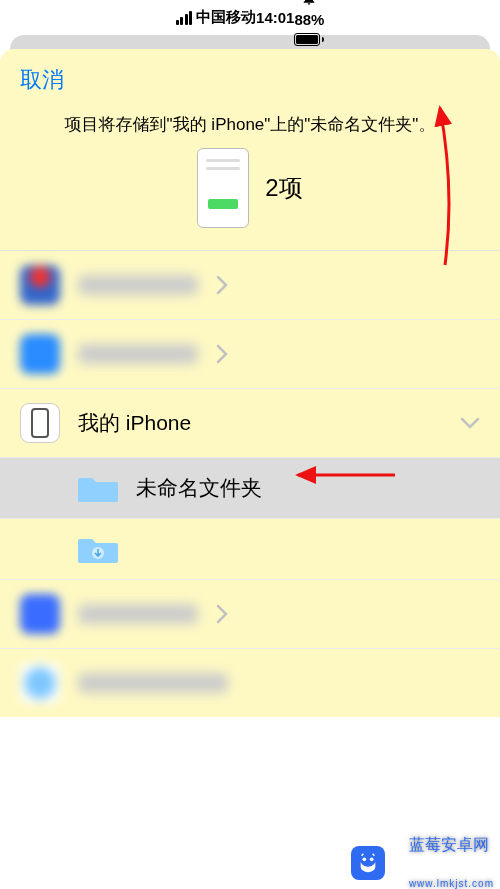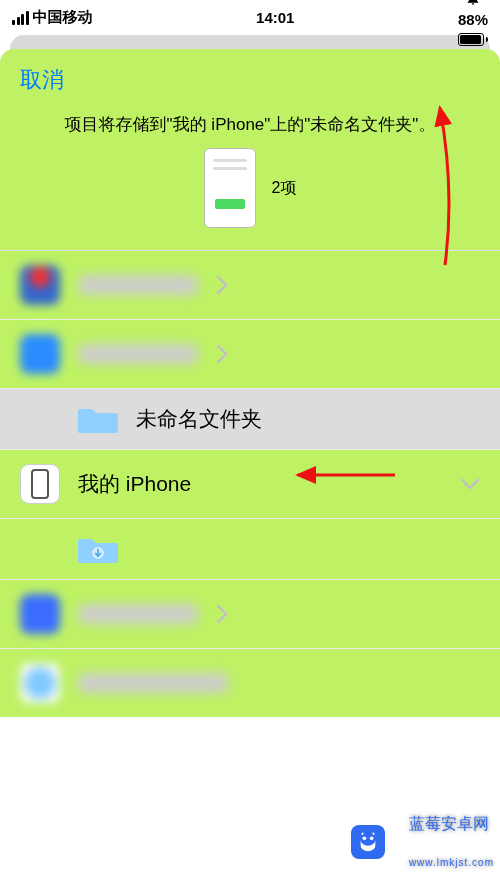--- a/index.html
+++ b/index.html
@@ -7,21 +7,21 @@
       font-family: -apple-system, "PingFang SC", "Helvetica Neue", sans-serif;
       background: #fff;
       width: 500px;
       height: 889px;
       overflow: hidden;
       position: relative;
     }
     .status-bar {
       height: 35px;
       display: flex;
-      justify-content: space-between;
+      justify-content: center;
       align-items: center;
       padding: 0 12px;
       font-size: 15px;
       font-weight: 600;
       background: #fff;
     }
     .status-left { display: flex; align-items: center; gap: 4px; }
     .status-right { display: flex; align-items: center; gap: 5px; flex-direction: column; }
     .signal-bars { display: flex; gap: 1.5px; align-items: flex-end; }
     .signal-bars span { width: 3px; background:#000; display:inline-block; border-radius:1px; }
@@ -33,21 +33,21 @@
     .battery-body{ width:26px; height:13px; border:1.5px solid #000; border-radius:3px; position:relative; }
     .battery-fill{ position:absolute; left:1px; top:1px; bottom:1px; width:88%; background:#000; border-radius:1.5px;}
     .battery-tip{ width:2px; height:5px; background:#000; border-radius:0 2px 2px 0;}
     .sheet-back {
       height: 16px;
       background: #d9d9d9;
       margin: 0 10px;
       border-radius: 14px 14px 0 0;
     }
     .sheet {
-      background:#bef264;
+      background:#fef9c3;
       border-radius: 14px 14px 0 0;
       margin-top:-2px;
       position: relative;
       z-index:1;
     }
     .nav-bar {
       display:flex;
       align-items:center;
       justify-content:space-between;
       padding: 16px 20px 10px 20px;
@@ -80,21 +80,21 @@
       border:1px solid #bbb;
       border-radius:6px;
       background:#fff;
       position:relative;
       overflow:hidden;
     }
     .thumb .tline { position:absolute; left:8px; right:8px; height:3px; background:#ddd; border-radius:2px; }
     .thumb .tline.a{top:10px;}
     .thumb .tline.b{top:18px;}
     .thumb .tbtn{position:absolute; left:10px; right:10px; top:50px; height:10px; background:#4cd964; border-radius:2px;}
-    .item-count { font-size:16px; }
+    .item-count { font-size:24px; }
     .divider { height:1px; background:#e1e1e1; }
     .list-row {
       display:flex;
       align-items:center;
       padding: 14px 20px;
       gap:18px;
       border-bottom:1px solid #ececec;
       position:relative;
     }
     .list-row.child { padding-left:78px; }
@@ -105,21 +105,21 @@
     .chevron { color:#c2c2c2; }
     .folder-icon { width:40px; height:32px; flex-shrink:0; }
     .selected { background:#dcdcdc; }
     .selected .row-label { font-weight:400; }
     
     .arrow { position:absolute; z-index:50; pointer-events:none; }
     .arrow1 { top:100px; right:30px; }
     .arrow2 { top:460px; left:290px; }
     .watermark {
       position:absolute;
-      bottom:21px;
+      bottom:0;
       right:6px;
       display:flex;
       align-items:center;
       gap:24px;
       font-size:16px;
       color:#fff;
       text-shadow:0 0 4px rgba(0,0,0,.6);
       z-index:60;
     }
     .watermark .wm-icon {
@@ -188,35 +188,35 @@
   </div>
 
   <div class="list-row">
     <div class="app-icon blur-icon" style="background:#2a8cff;"></div>
     <div class="blur-text"></div>
     <svg class="chevron" width="12" height="20" viewBox="0 0 12 20">
         <path d="M2 2 l8 8 -8 8" stroke="#c2c2c2" stroke-width="2.5" fill="none" stroke-linecap="round"></path>
       </svg>
   </div>
 
+  <div class="list-row">
+    <div class="app-icon" style="background:#fff;border:1px solid #ccc;border-radius:9px;display:flex;align-items:center;justify-content:center;">
+      <div style="width:18px;height:30px;border:2px solid #555;border-radius:4px;"></div>
+    </div>
+    <span class="row-label">我的 iPhone</span>
+    <svg class="chevron" width="20" height="12" viewBox="0 0 20 12">
+        <path d="M2 2 l8 8 8-8" stroke="#c2c2c2" stroke-width="2.5" fill="none" stroke-linecap="round"></path>
+      </svg>
+  </div>
+
   <div class="list-row child selected">
     <svg class="folder-icon" viewBox="0 0 40 32">
       <path d="M2 6 h12 l4 4 h20 a2 2 0 0 1 2 2 v16 a2 2 0 0 1 -2 2 H2 a2 2 0 0 1 -2 -2 V8 a2 2 0 0 1 2-2 z" fill="#8fd0ff"></path>
     </svg>
     <span class="row-label">未命名文件夹</span>
-  </div>
-
-  <div class="list-row">
-    <div class="app-icon" style="background:#fff;border:1px solid #ccc;border-radius:9px;display:flex;align-items:center;justify-content:center;">
-      <div style="width:18px;height:30px;border:2px solid #555;border-radius:4px;"></div>
-    </div>
-    <span class="row-label">我的 iPhone</span>
-    <svg class="chevron" width="20" height="12" viewBox="0 0 20 12">
-        <path d="M2 2 l8 8 8-8" stroke="#c2c2c2" stroke-width="2.5" fill="none" stroke-linecap="round"></path>
-      </svg>
   </div>
 
   <div class="list-row child">
     <svg class="folder-icon" viewBox="0 0 40 32">
       <path d="M2 6 h12 l4 4 h20 a2 2 0 0 1 2 2 v16 a2 2 0 0 1 -2 2 H2 a2 2 0 0 1 -2 -2 V8 a2 2 0 0 1 2-2 z" fill="#8fd0ff"></path>
       <circle cx="20" cy="20" r="6" fill="#fff" opacity=".6"></circle>
       <path d="M20 16 v6 m-3 -2 l3 3 3-3" stroke="#4aa8e8" stroke-width="1.6" fill="none"></path>
     </svg>
   </div>
 

